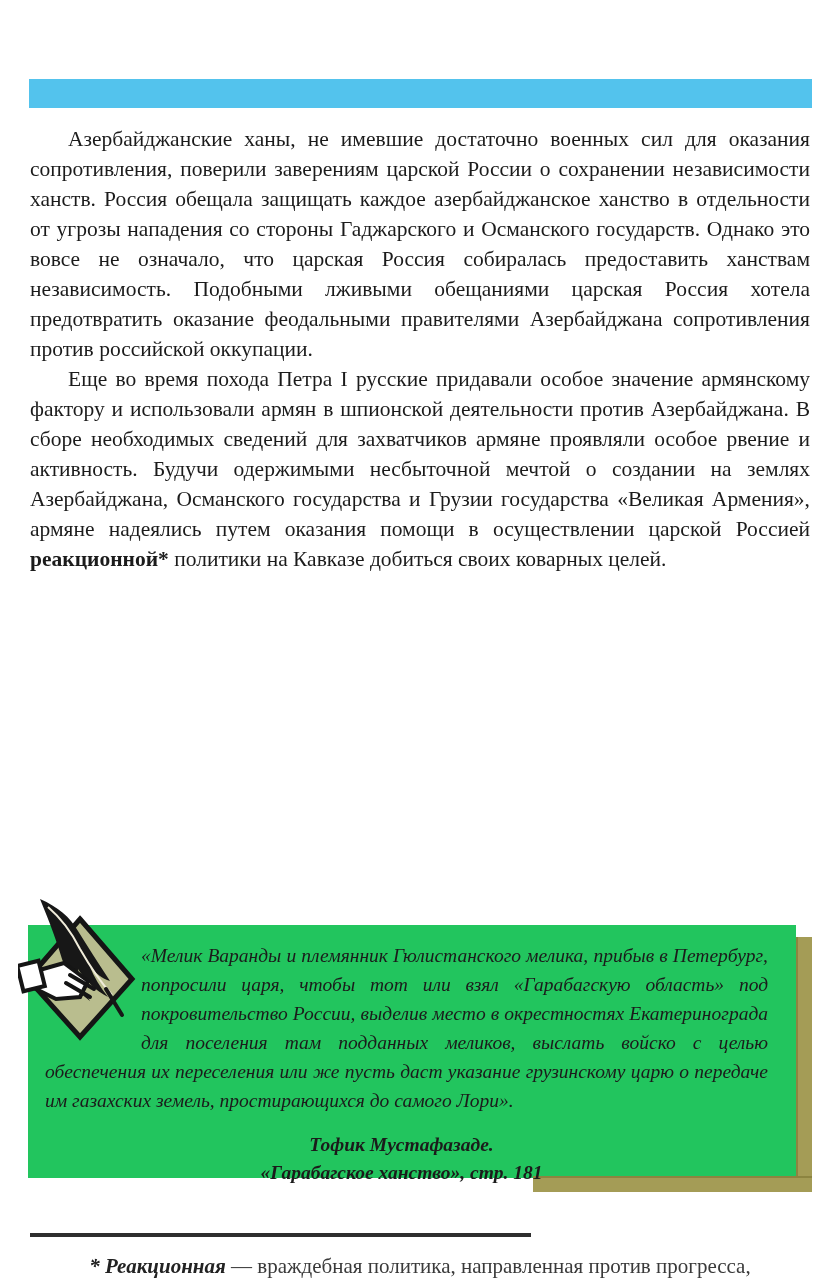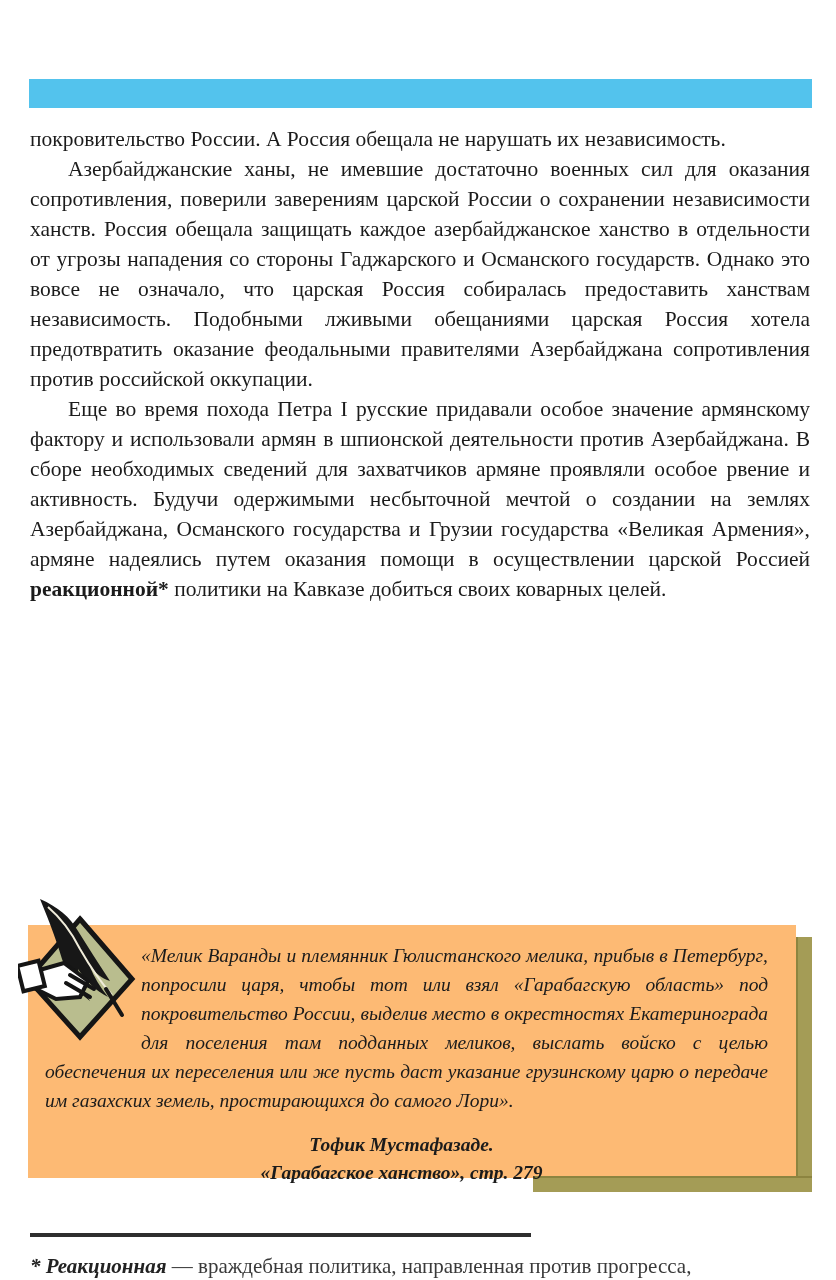--- a/index.html
+++ b/index.html
@@ -37,21 +37,21 @@
   .body-text p.indent { text-indent: 38px; }
   .body-text .bold-term { font-weight: bold; margin-top: 44px; }
 
   
   .quote-box {
     position: absolute;
     left: 28px;
     top: 925px;
     width: 768px;
     height: 253px;
-    background: #fdba74;
+    background: #22c55e;
   }
   .quote-shadow-right {
     position: absolute;
     top: 12px;
     right: -16px;
     width: 14px;
     height: 255px;
     background: #a49c56;
     border-left: 2px solid #8c8440;
   }
@@ -108,36 +108,36 @@
   .footnote-rule {
     width: 501px;
     height: 4px;
     background: #2e2e2e;
     margin: 0 0 15px 0;
   }
   .footnote-text {
     font-size: 21px;
     line-height: 28px;
     color: #3a3a3a;
+    text-align: center;
   }
   .footnote-text .term {
     font-weight: bold;
     font-style: italic;
     color: #222;
   }
 </style>
 </head>
 <body>
 
 <div class="page">
 
   <div class="header-bar"></div>
 
   <div class="body-text">
-    <p>покровительство России. А Россия обещала не нарушать их независимость.</p>
     <p class="indent">Азербайджанские ханы, не имевшие  достаточно военных сил для оказания сопротивления, поверили заверениям царской России о сохранении независимости ханств. Россия обещала защищать каждое азербайджанское ханство в отдельности от угрозы нападения со стороны Гаджарского и Османского государств. Однако это вовсе не означало, что царская Россия собиралась предоставить ханствам независимость. Подобными лживыми обещаниями царская Россия хотела предотвратить оказание феодальными правителями Азербайджана сопротивления против российской оккупации.</p>
     <p class="indent"><span>Еще во время похода Петра I русские придавали особое значение армянскому фактору и использовали армян в шпионской деятельности против Азербайджана. В сборе необходимых сведений для захватчиков армяне проявляли особое рвение и активность. Будучи одержимыми несбыточной мечтой о создании на землях Азербайджана, Османского государства и Грузии государства «Великая Армения», армяне надеялись путем оказания помощи в осуществлении царской Россией </span><span class="bold-term">реакционной*</span><span> политики на Кавказе добиться своих коварных целей.</span></p>
   </div>
 
   <div class="quote-box">
     <div class="quote-shadow-right"></div>
     <div class="quote-shadow-bottom"></div>
 
     <div class="quote-icon">
       <svg viewBox="0 0 118 148" width="118" height="148" xmlns="http://www.w3.org/2000/svg">
@@ -158,21 +158,21 @@
 
         <path d="M52,78 L76,92 M48,86 L72,100" stroke="#151515" stroke-width="4" fill="none" stroke-linecap="round"></path>
       </svg>
     </div>
 
     <div class="quote-content">
       <div class="icon-spacer"></div>
       <p class="quote-text">«Мелик Варанды и племянник Гюлистанского мелика, прибыв в Петербург, попросили царя, чтобы тот или взял «Гарабагскую область» под покровительство России, выделив место в окрестностях Екатеринограда для поселения там подданных меликов, выслать войско с целью обеспечения их переселения или же пусть даст указание грузинскому царю о передаче им газахских земель, простирающихся до самого Лори».</p>
       <div class="quote-attribution">
         <div>Тофик Мустафазаде.</div>
-        <div>«Гарабагское ханство», стр. 279</div>
+        <div>«Гарабагское ханство», стр. 181</div>
       </div>
     </div>
   </div>
 
   <div class="footnote">
     <div class="footnote-rule"></div>
     <div class="footnote-text"><span class="term">* Реакционная</span><span> — враждебная политика, направленная против прогресса,</span></div>
   </div>
 
 </div>

